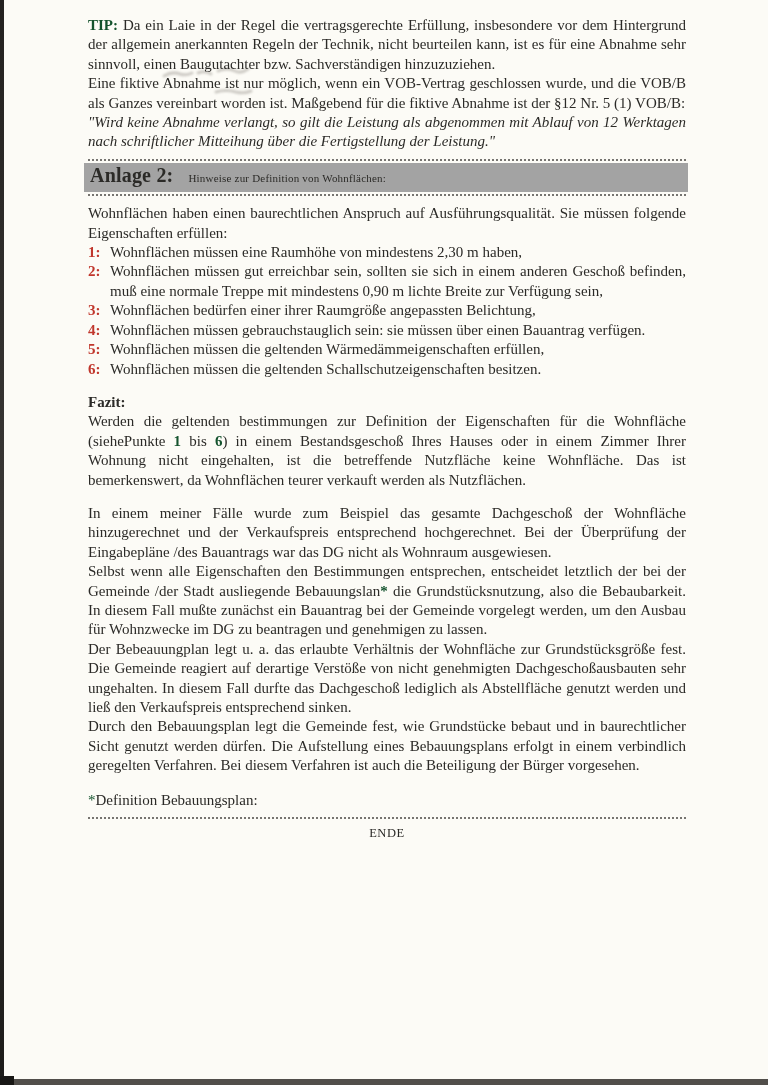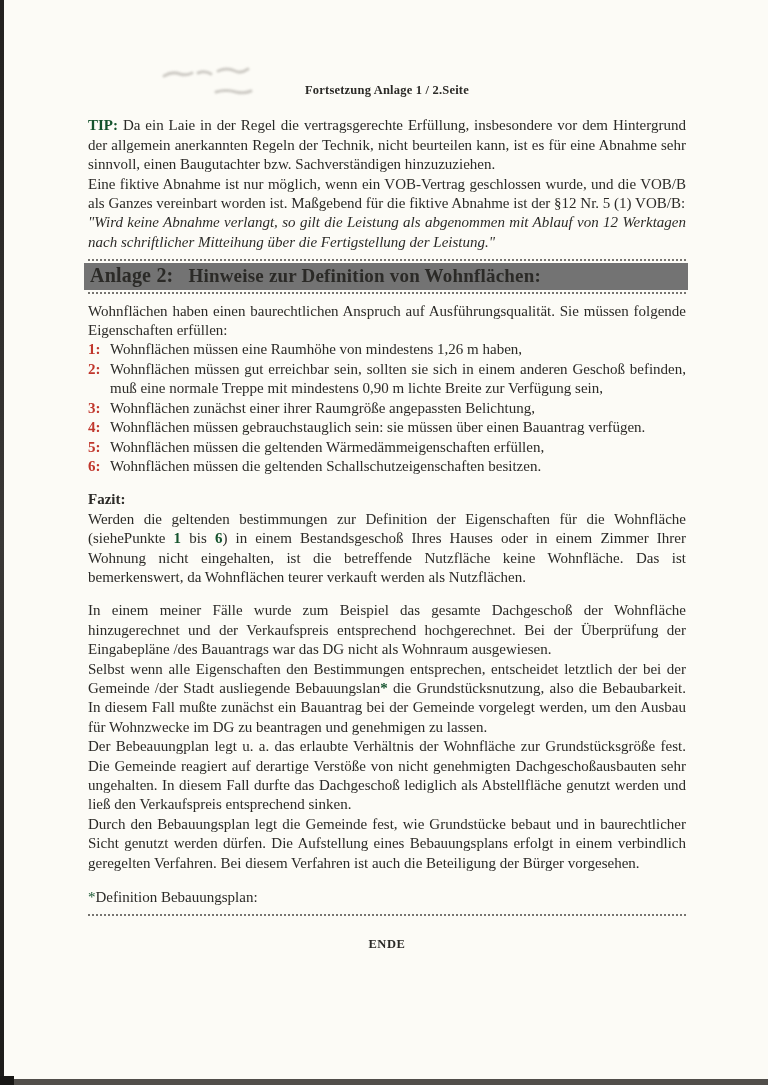--- a/index.html
+++ b/index.html
@@ -43,79 +43,78 @@
   .tip-block { margin-top: 16px; }
   .quote { font-style: italic; }
   .dotline {
     height: 2px; margin: 0;
     background: repeating-linear-gradient(90deg, #767470 0 2px, transparent 2px 4px);
   }
   .dot-top { margin-top: 7px; }
   .anlage-band {
     margin-left: -4px; margin-top: 2px;
     width: 592px; padding: 3px 6px 4px 6px;
-    background: #737373;
+    background: #a3a3a3;
     display: flex; align-items: baseline;
   }
   .anlage-label { font-size: 20px; font-weight: bold; letter-spacing: 0.2px; }
-  .anlage-title { font-size: 19px; font-weight: bold; margin-left: 15px; letter-spacing: 0.2px; }
+  .anlage-title { font-size: 11px; font-weight: normal; margin-left: 15px; letter-spacing: 0.2px; }
   .dot-bottom { margin-top: 2px; margin-bottom: 8px; }
   .list { margin-top: 0; }
   .list-row { display: flex; }
   .list-num { flex: 0 0 22px; color: #c0362c; font-weight: bold; }
   .list-text { flex: 1; text-align: justify; }
   .fazit-head { margin-top: 14px; font-weight: bold; }
   .gap-top { margin-top: 14px; }
   .def-block { margin-top: 15px; }
   .ende {
-    margin-top: 19px;
-    font-size: 12.5px; font-weight: bold; letter-spacing: 0.6px;
+    margin-top: 5px;
+    font-size: 12.5px; font-weight: normal; letter-spacing: 0.6px;
   }
 </style>
 </head>
 <body>
 
 <div class="edge-left"></div>
 <div class="edge-bottom"></div>
 <div class="edge-corner"></div>
 
 <svg class="smudge" viewBox="0 0 130 42">
   <path d="M6 14 q8 -5 16 -2 q6 2 12 -1 M40 11 q7 -3 13 1 M60 9 q9 -4 17 0 q6 3 13 -2 M58 30 q10 -3 20 0 q8 2 15 -1" fill="none" stroke="#96918a" stroke-width="3" stroke-linecap="round"></path>
 </svg>
 
 <div class="content">
 
-  <div class="doc-header center">Fortsetzung Anlage 1 / 2.Seite</div>
 
   <p class="par tip-block"><span class="red bold">TIP:</span><span> Da ein Laie in der Regel die vertragsgerechte Erfüllung, insbesondere vor dem Hintergrund der allgemein anerkannten Regeln der Technik, nicht beurteilen kann, ist es für eine Abnahme sehr sinnvoll, einen Baugutachter bzw. Sachverständigen hinzuzuziehen.</span></p>
 
   <p class="par">Eine fiktive Abnahme ist nur möglich, wenn ein VOB-Vertrag geschlossen wurde, und die VOB/B als Ganzes vereinbart worden ist. Maßgebend für die fiktive Abnahme ist der §12 Nr. 5 (1) VOB/B:</p>
   <p class="par quote">"Wird keine Abnahme verlangt, so gilt die Leistung als abgenommen mit Ablauf von 12 Werktagen nach schriftlicher Mitteihung über die Fertigstellung der Leistung."</p>
 
   <div class="dotline dot-top"></div>
   <div class="anlage-band">
     <span class="anlage-label">Anlage 2:</span>
     <span class="anlage-title">Hinweise zur Definition von Wohnflächen:</span>
   </div>
   <div class="dotline dot-bottom"></div>
 
   <p class="par">Wohnflächen haben einen baurechtlichen Anspruch auf  Ausführungsqualität. Sie müssen folgende Eigenschaften erfüllen:</p>
 
   <div class="list">
     <div class="list-row">
       <span class="list-num">1:</span>
-      <span class="list-text">Wohnflächen müssen eine Raumhöhe von mindestens 1,26 m haben,</span>
+      <span class="list-text">Wohnflächen müssen eine Raumhöhe von mindestens 2,30 m haben,</span>
     </div>
     <div class="list-row">
       <span class="list-num">2:</span>
       <span class="list-text">Wohnflächen müssen gut erreichbar sein, sollten sie sich in einem anderen Geschoß befinden, muß eine normale Treppe mit mindestens 0,90 m lichte Breite zur Verfügung sein,</span>
     </div>
     <div class="list-row">
       <span class="list-num">3:</span>
-      <span class="list-text">Wohnflächen zunächst einer ihrer Raumgröße angepassten Belichtung,</span>
+      <span class="list-text">Wohnflächen bedürfen einer ihrer Raumgröße angepassten Belichtung,</span>
     </div>
     <div class="list-row">
       <span class="list-num">4:</span>
       <span class="list-text">Wohnflächen müssen gebrauchstauglich sein: sie müssen über einen Bauantrag verfügen.</span>
     </div>
     <div class="list-row">
       <span class="list-num">5:</span>
       <span class="list-text">Wohnflächen müssen die geltenden Wärmedämmeigenschaften erfüllen,</span>
     </div>
     <div class="list-row">

